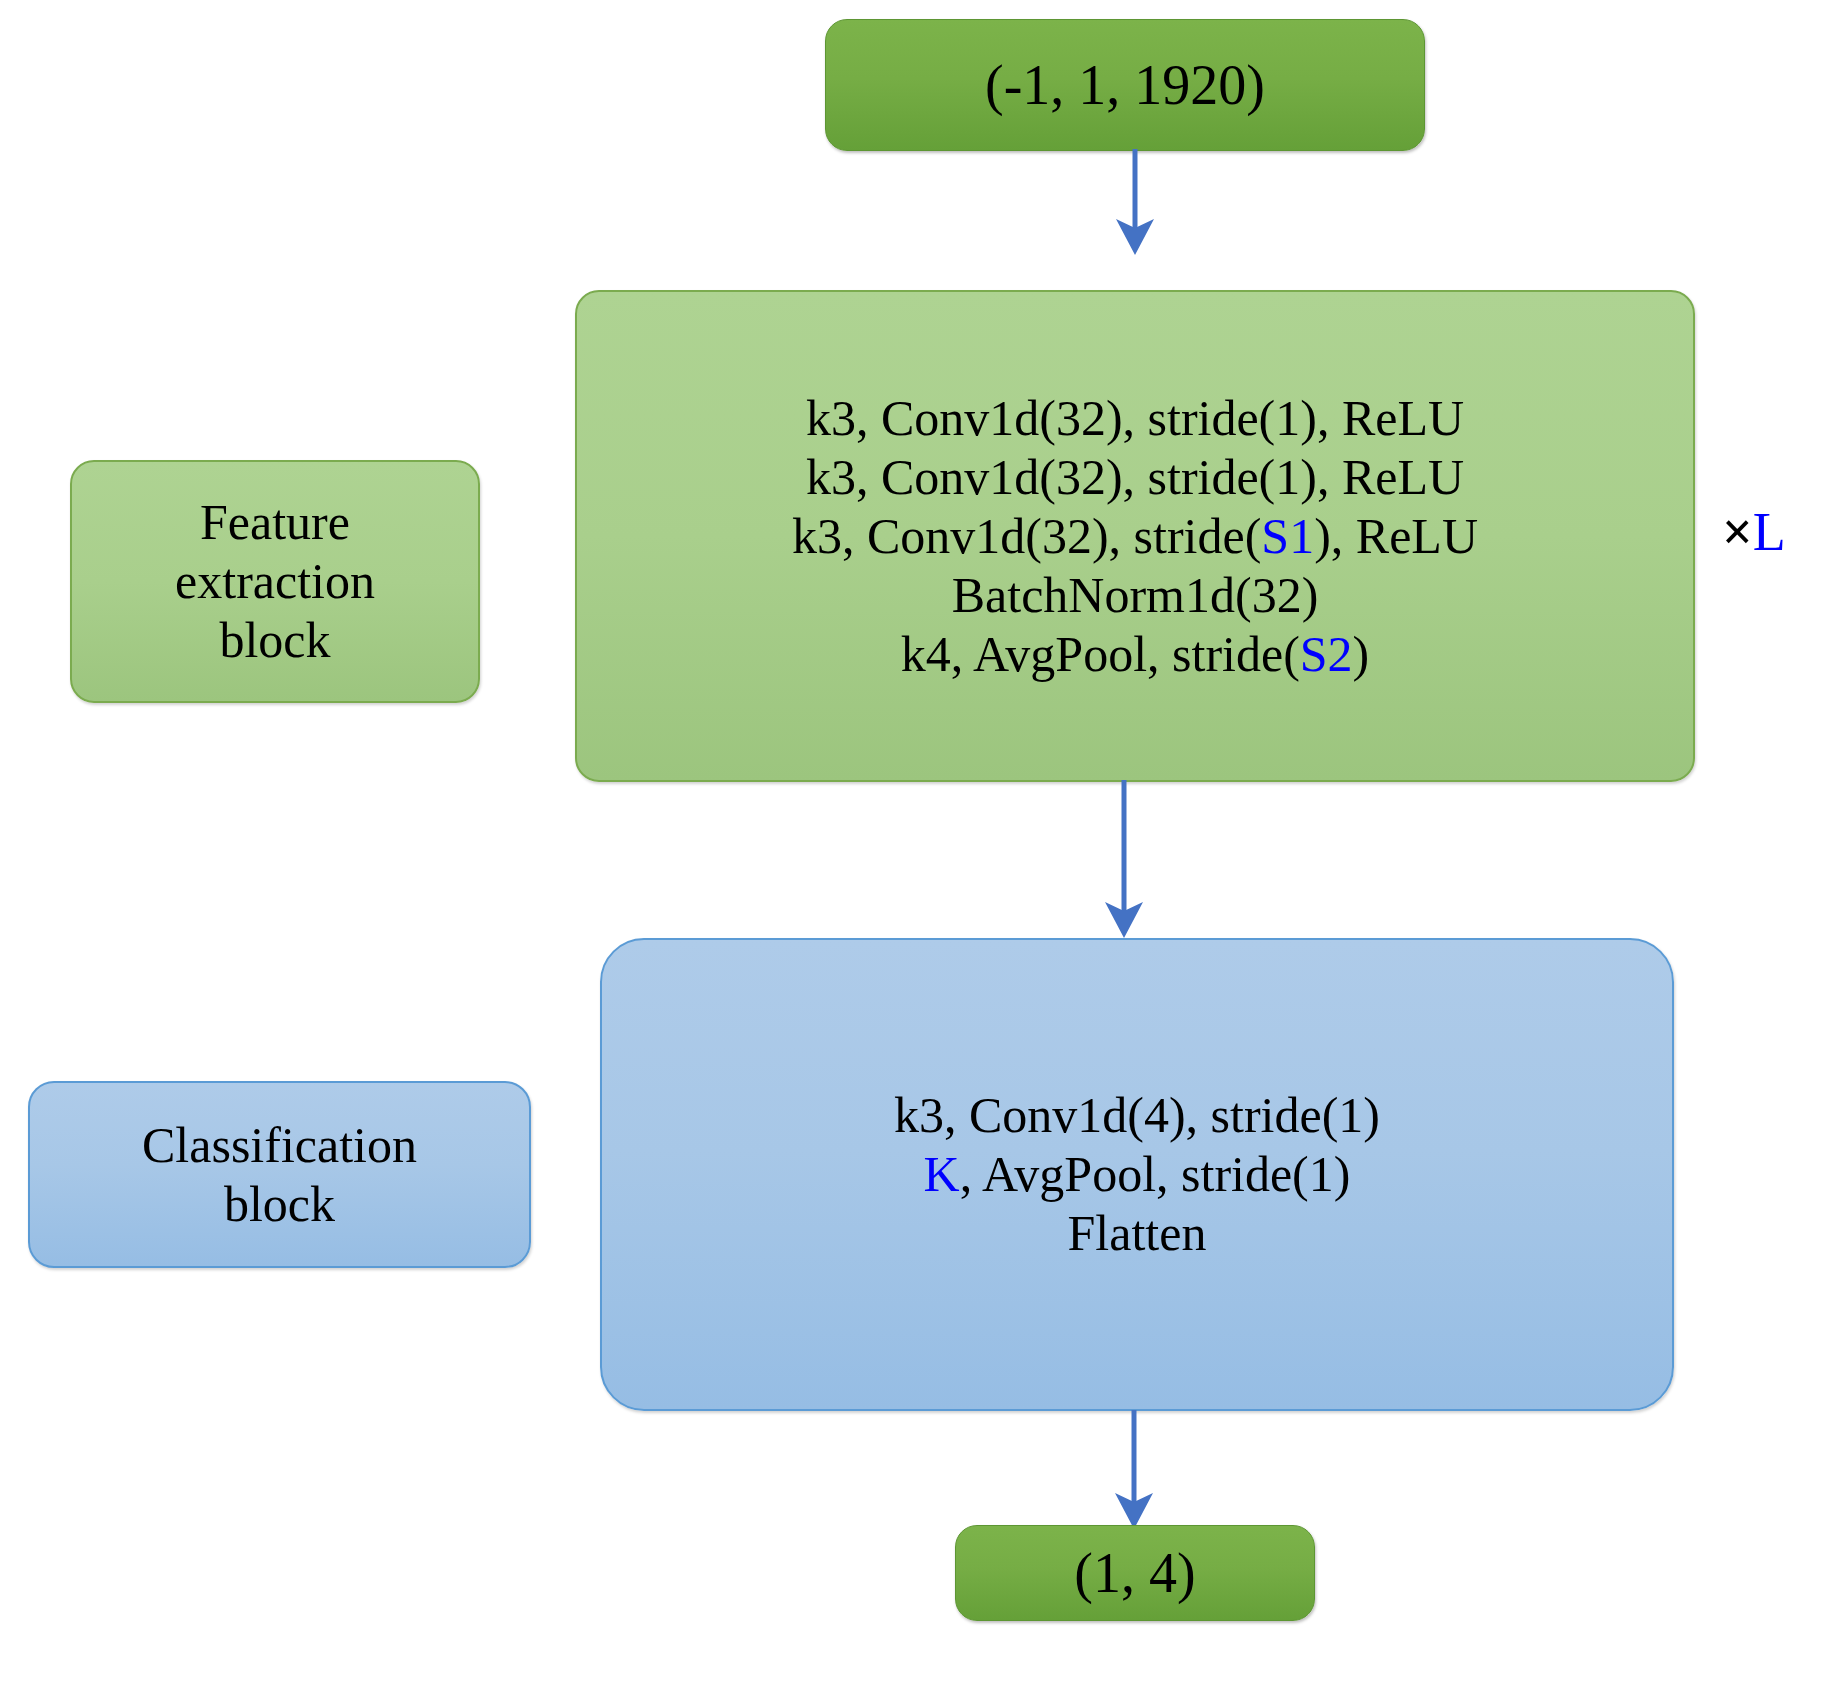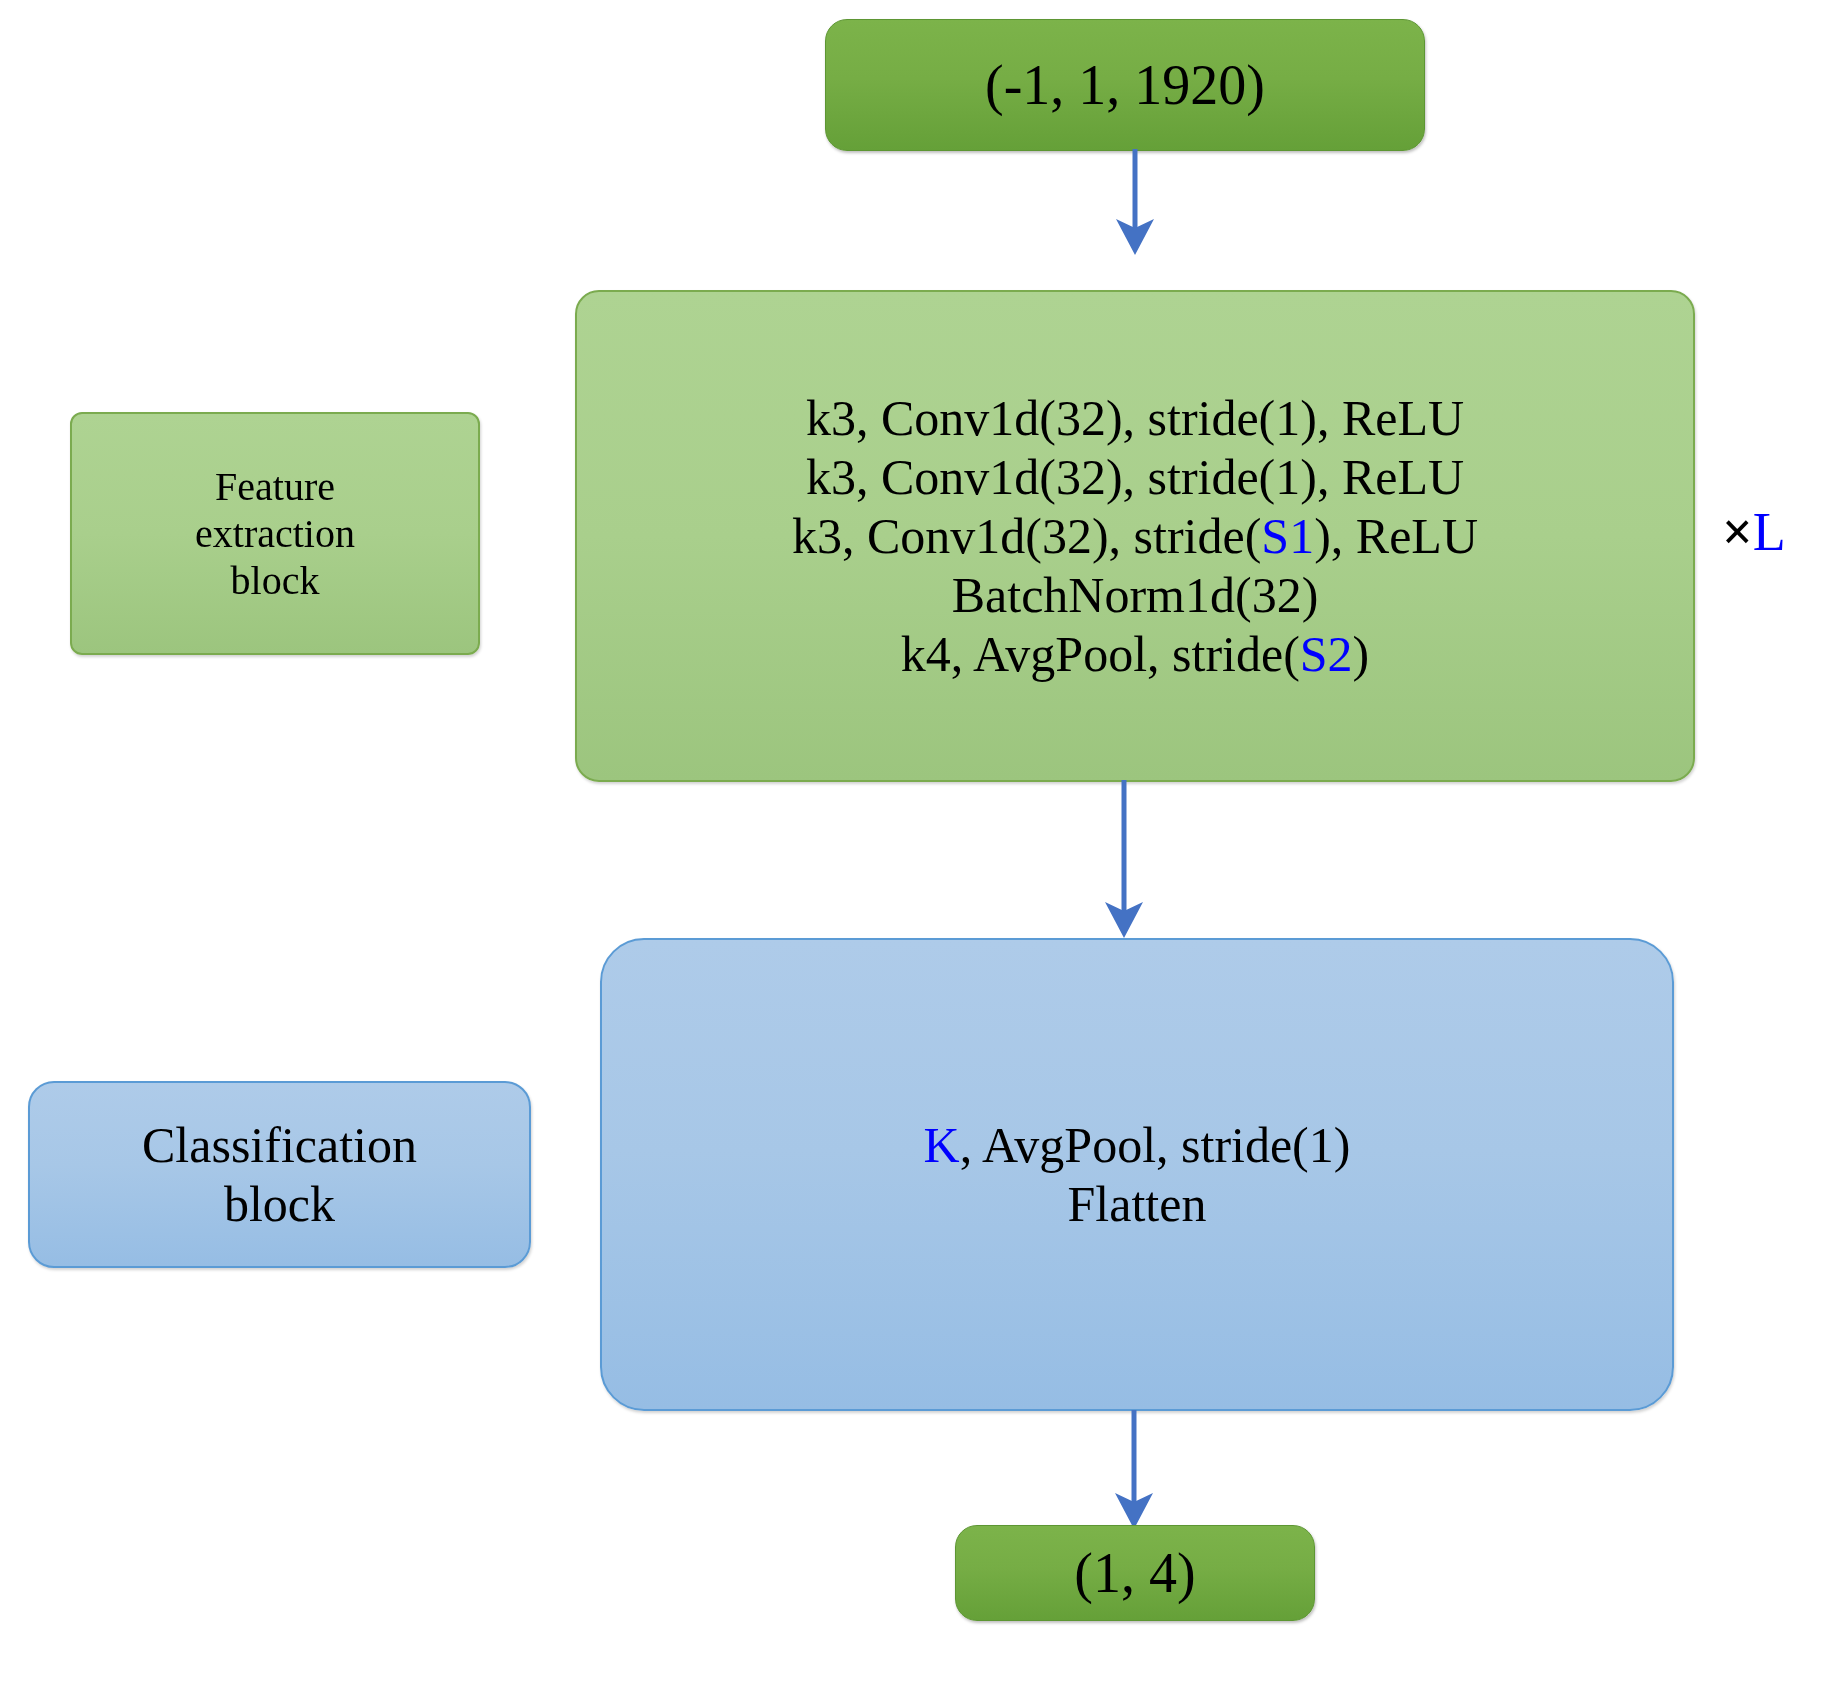--- a/index.html
+++ b/index.html
@@ -36,22 +36,23 @@
   }
 
   
   .green-box {
     background: linear-gradient(to bottom, #aed392 0%, #a9cf8c 50%, #9cc57e 100%);
     border: 2px solid #7bab4f;
     border-radius: 24px;
     box-shadow: 1px 2px 3px rgba(0,0,0,0.18);
   }
   .green-label {
-    border-radius: 12px;
-    font-size: 40px;
+    border-radius: 24px;
+    font-size: 50px;
+    margin-top: 48px;
   }
   .green-body {
     font-size: 50px;
     flex-direction: column;
   }
 
   
   .blue-box {
     background: linear-gradient(to bottom, #aecbe9 0%, #a7c7e7 45%, #96bde4 100%);
     border: 2px solid #5b9bd5;
@@ -135,20 +136,23 @@
   </svg>
 </div>
 
 <div class="node blue-box blue-label" style="left:22px; top:1081px; width:503px; height:187px; flex-direction:column;">
   <span class="line">Classification</span>
   <span class="line">block</span>
 </div>
 
 <div class="node blue-box blue-body" style="left:600px; top:938px; width:1074px; height:473px;">
   <span class="line">
+    <span>k3, Conv1d(4), stride(1)</span><span class="hl"></span><span></span>
+  </span>
+  <span class="line">
     <span></span><span class="hl">K</span><span>,  AvgPool, stride(1)</span>
   </span>
   <span class="line">
     <span>Flatten</span><span class="hl"></span><span></span>
   </span>
 </div>
 
 <div class="arrow" style="left:1110px; top:1410px; width:50px; height:122px;">
   <svg width="50" height="122" viewBox="0 0 50 122">
     <line x1="24" y1="0" x2="24" y2="94" stroke="#4472c4" stroke-width="5"></line>

